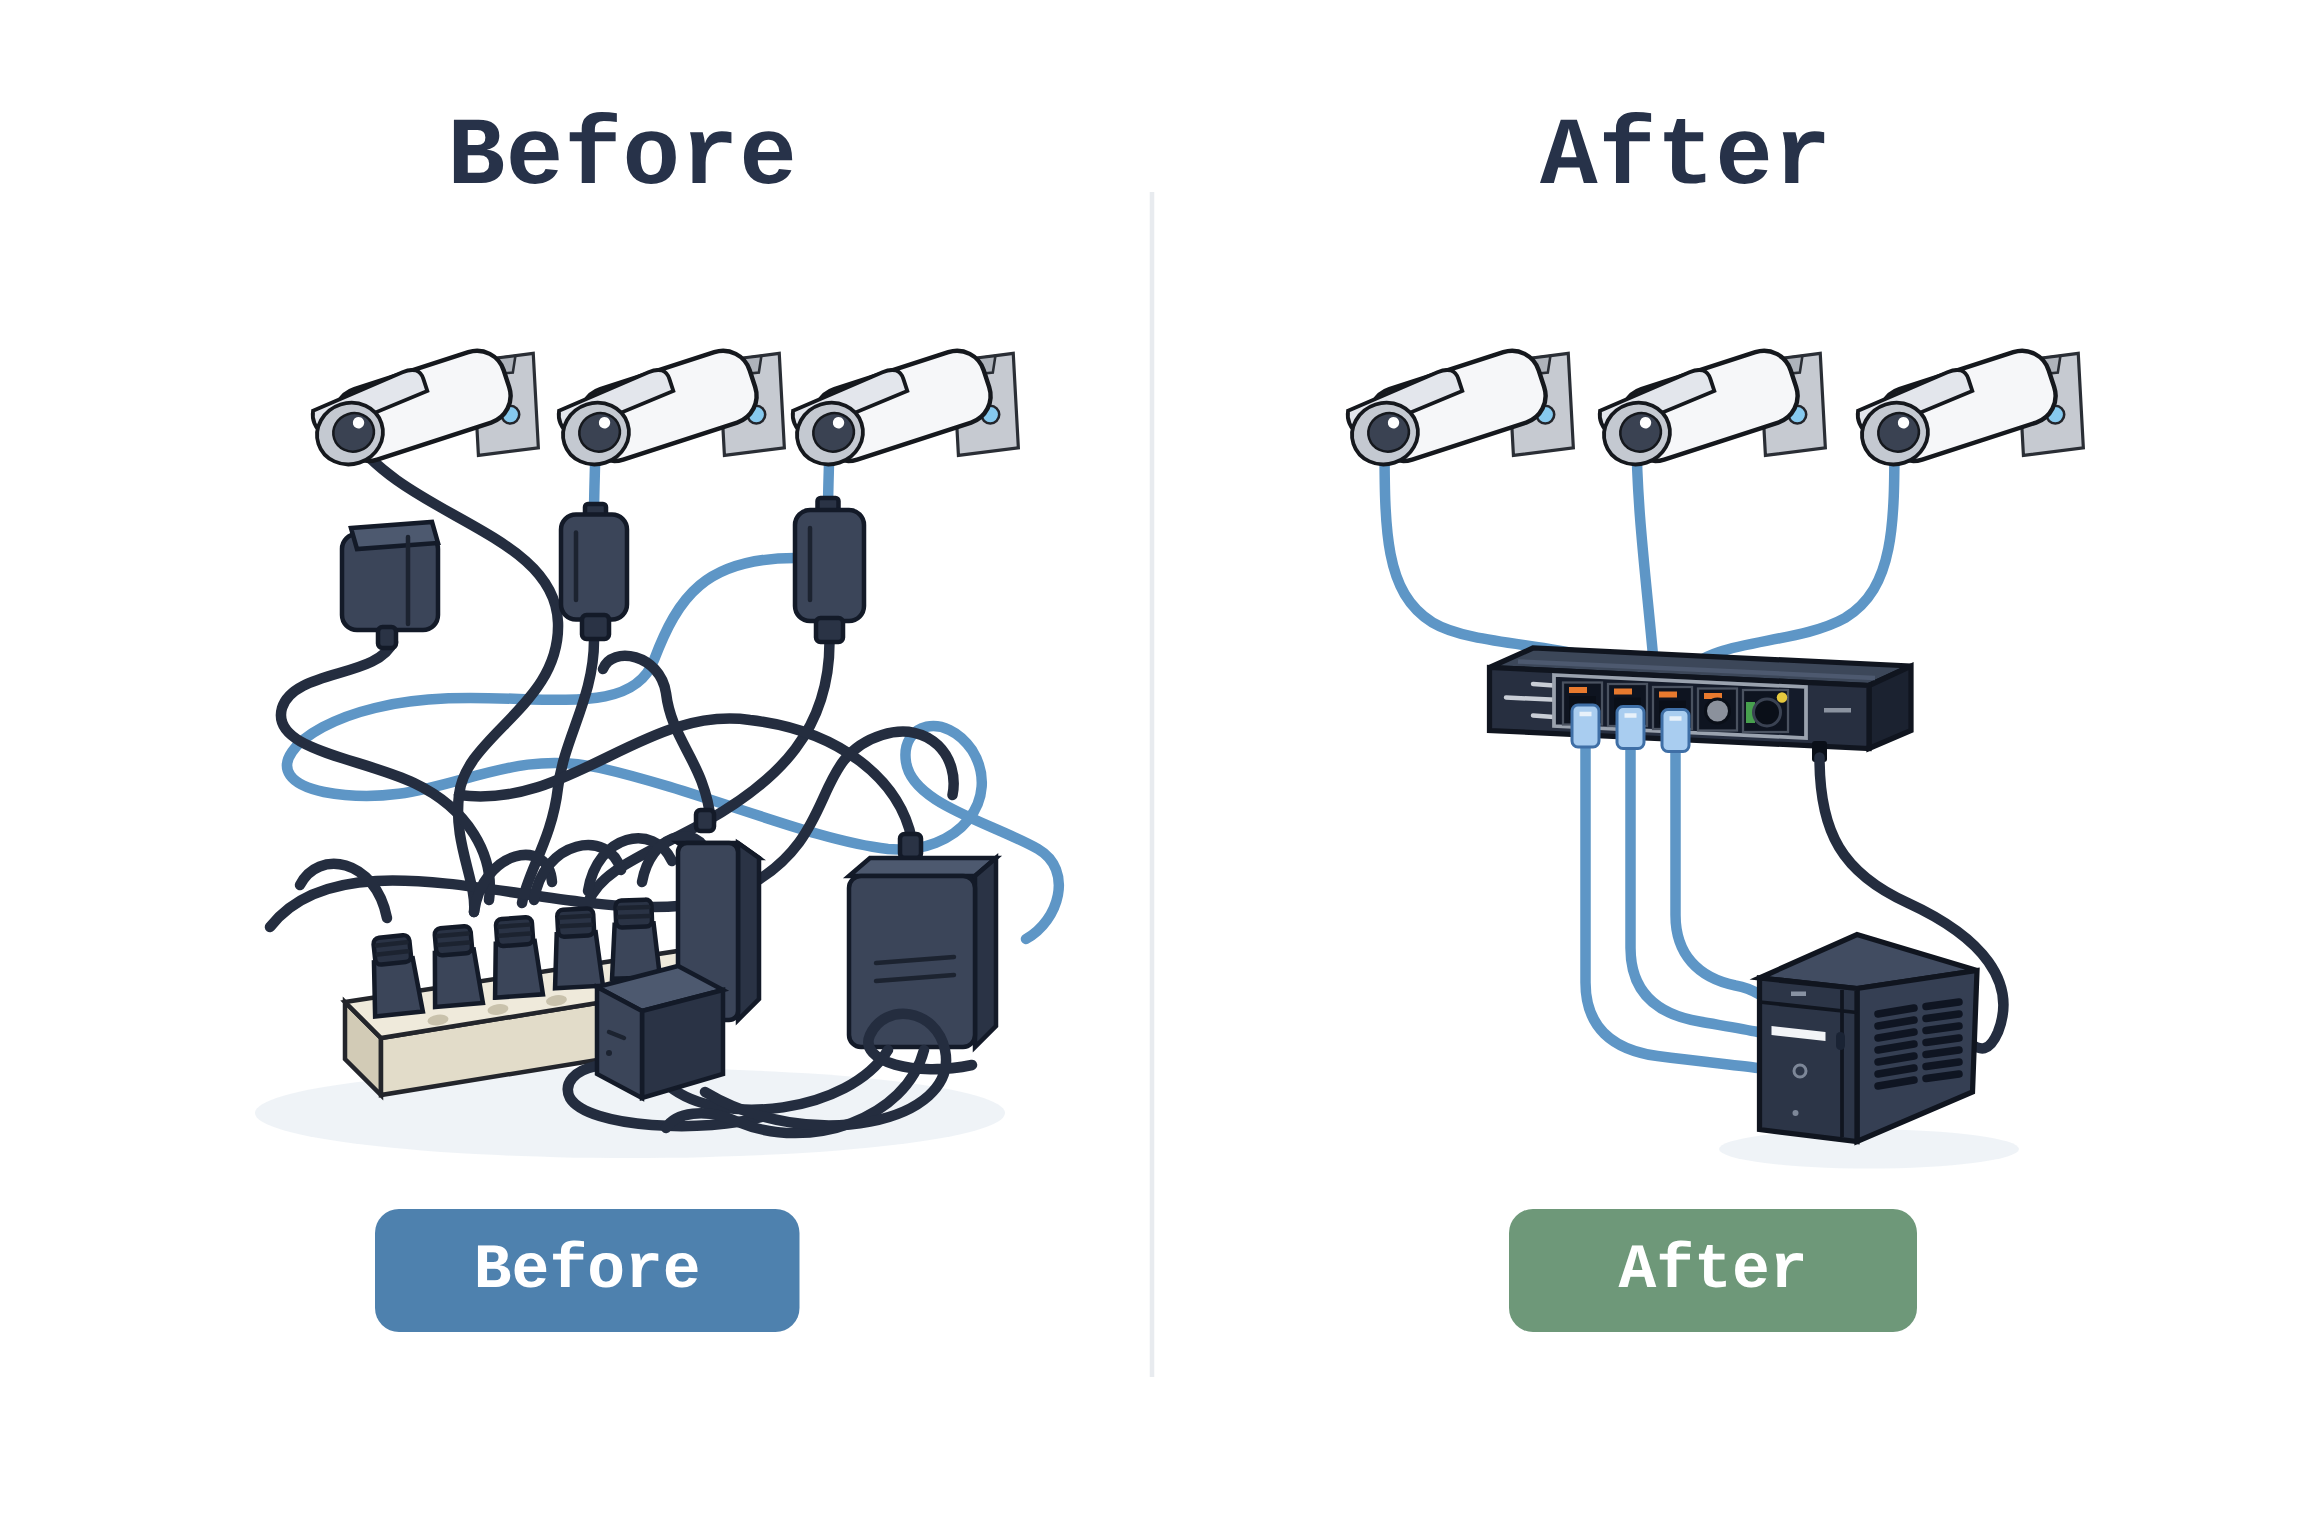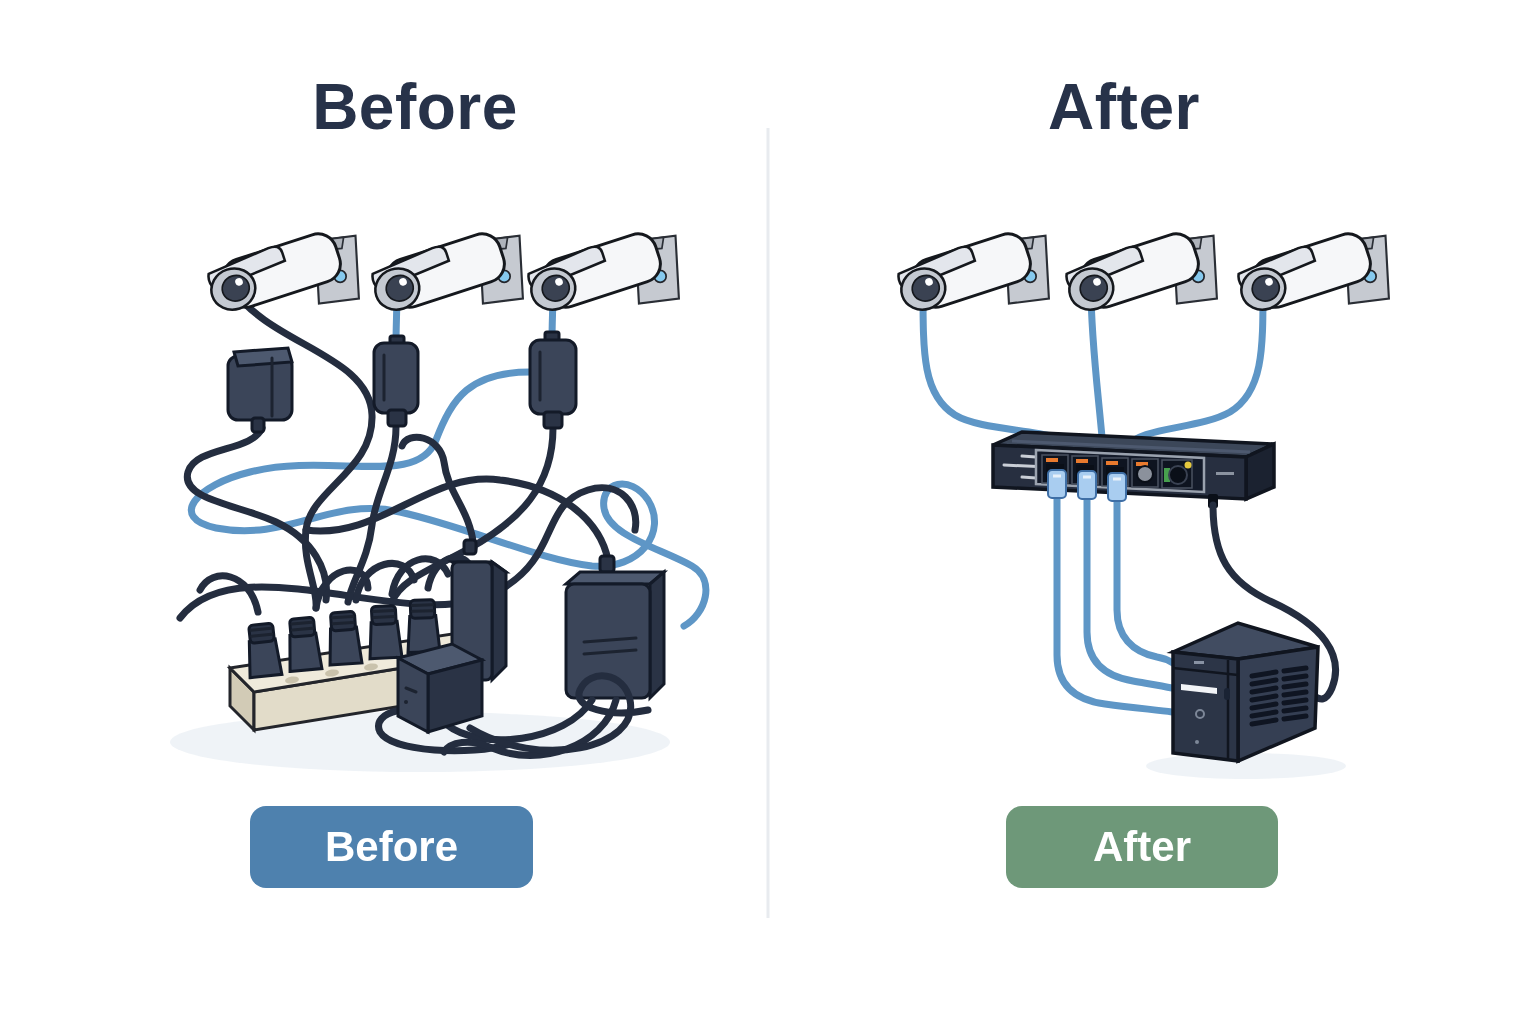--- a/index.html
+++ b/index.html
@@ -1,17 +1,17 @@
 <!DOCTYPE html>
 <html style="--title-color: #273249; --cable-dark: #242d3f; --cable-blue: #5e96c6; --device: #3b4559; --device-hi: #4d596f; --device-dk: #2a3345; --device-stroke: #131a28; --camera-body: #f6f7f9; --power-strip: #efeadb; --divider: #e8ebef; --led-orange: #e87a2e; --led-blue: #86c9ee; --connector-blue: #a9cdf0; --badge-before: #4e81ae; --badge-after: #6e9879;"><head>
 <meta charset="utf-8">
 <style>
   html,body{margin:0;padding:0;background:#fff;}
   .canvas{position:relative;width:1536px;height:1024px;background:#fff;overflow:hidden;
-          font-family:Liberation Sans, sans-serif;}
+          font-family:Liberation Mono, monospace;}
   .title{position:absolute;top:70px;font-weight:700;font-size:64px;letter-spacing:.5px;
          color:var(--title-color,#273249);box-sizing:border-box;}
   #title-before{left:0;width:768px;text-align:center;padding-left:62px;}
   #title-after{left:768px;width:768px;text-align:center;padding-right:56px;}
   .badge{position:absolute;top:806px;height:82px;border-radius:16px;display:flex;
          align-items:center;justify-content:center;font-weight:700;font-size:42px;color:#fff;}
   #badge-before{left:250px;width:283px;background:var(--badge-before,#4e81ae);}
   #badge-after{left:1006px;width:272px;background:var(--badge-after,#6e9879);}
   .scene-svg{position:absolute;left:0;top:0;width:1536px;height:1024px;}
   

